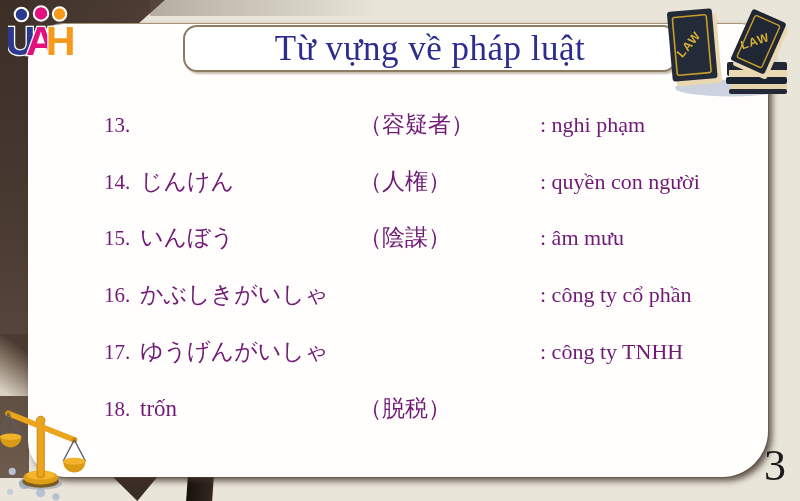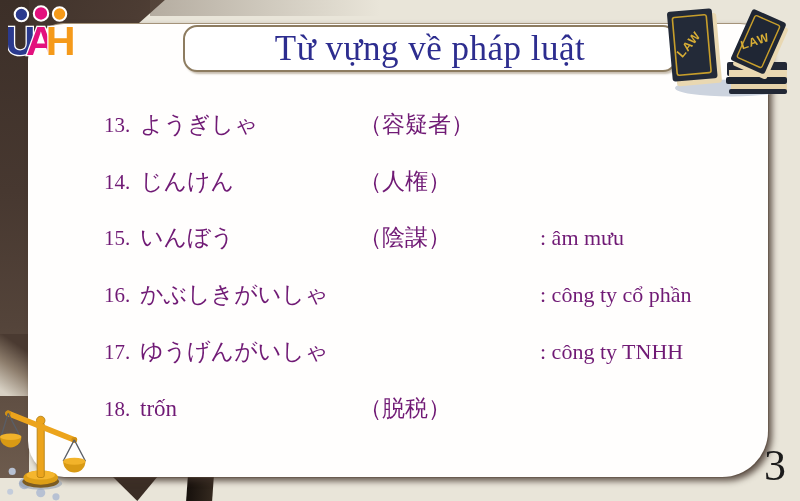--- a/index.html
+++ b/index.html
@@ -152,27 +152,28 @@
     </g>
     <g>
       <path d="M62 64 A 11 11 0 0 0 84 64 Z" fill="#d99a14"></path>
       <ellipse cx="73" cy="64" rx="11" ry="3.4" fill="#f2b32a"></ellipse>
     </g>
   </svg>
 
   <div>
     <div class="vrow" style="top:109px">
       <span class="num">13.</span>
-      <span class="kana">ようぎしゃ</span>
       <span class="kanji">（容疑者）</span>
+      <span class="vi">: nghi phạm</span>
     </div>
     <div class="vrow" style="top:166px">
       <span class="num">14.</span>
       <span class="kana">じんけん</span>
       <span class="kanji">（人権）</span>
+      <span class="vi">: quyền con người</span>
     </div>
     <div class="vrow" style="top:222px">
       <span class="num">15.</span>
       <span class="kana">いんぼう</span>
       <span class="kanji">（陰謀）</span>
       <span class="vi">: âm mưu</span>
     </div>
     <div class="vrow" style="top:279px">
       <span class="num">16.</span>
       <span class="kana">かぶしきがいしゃ</span>

